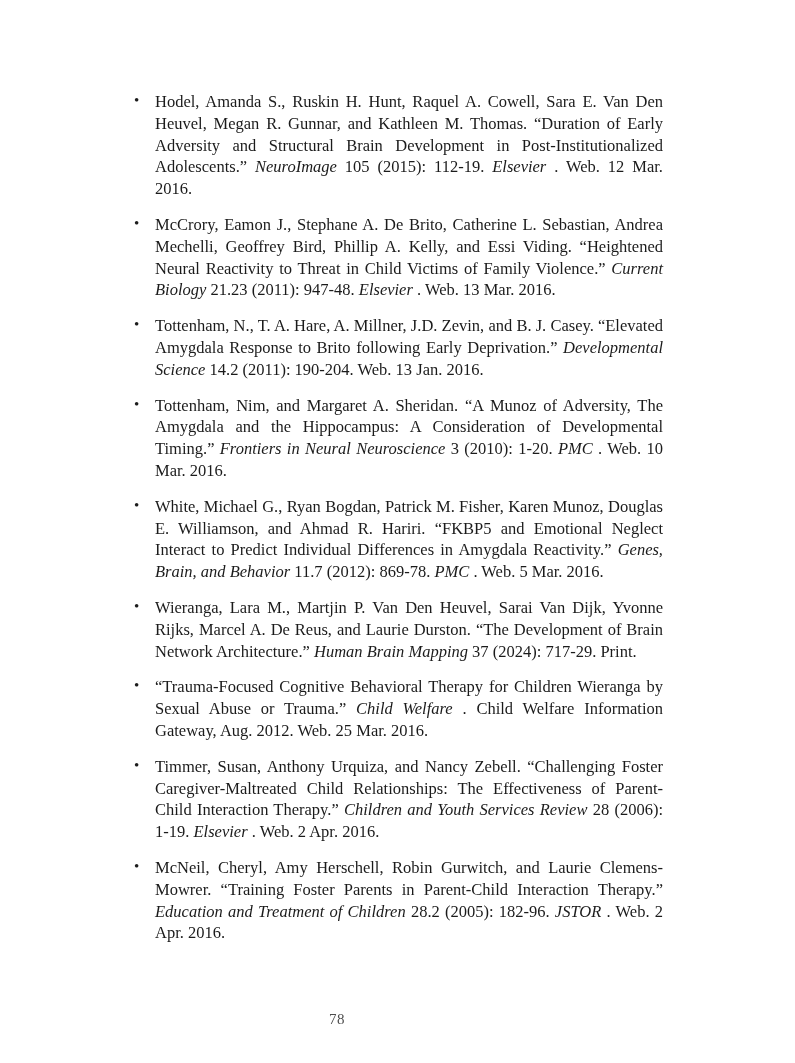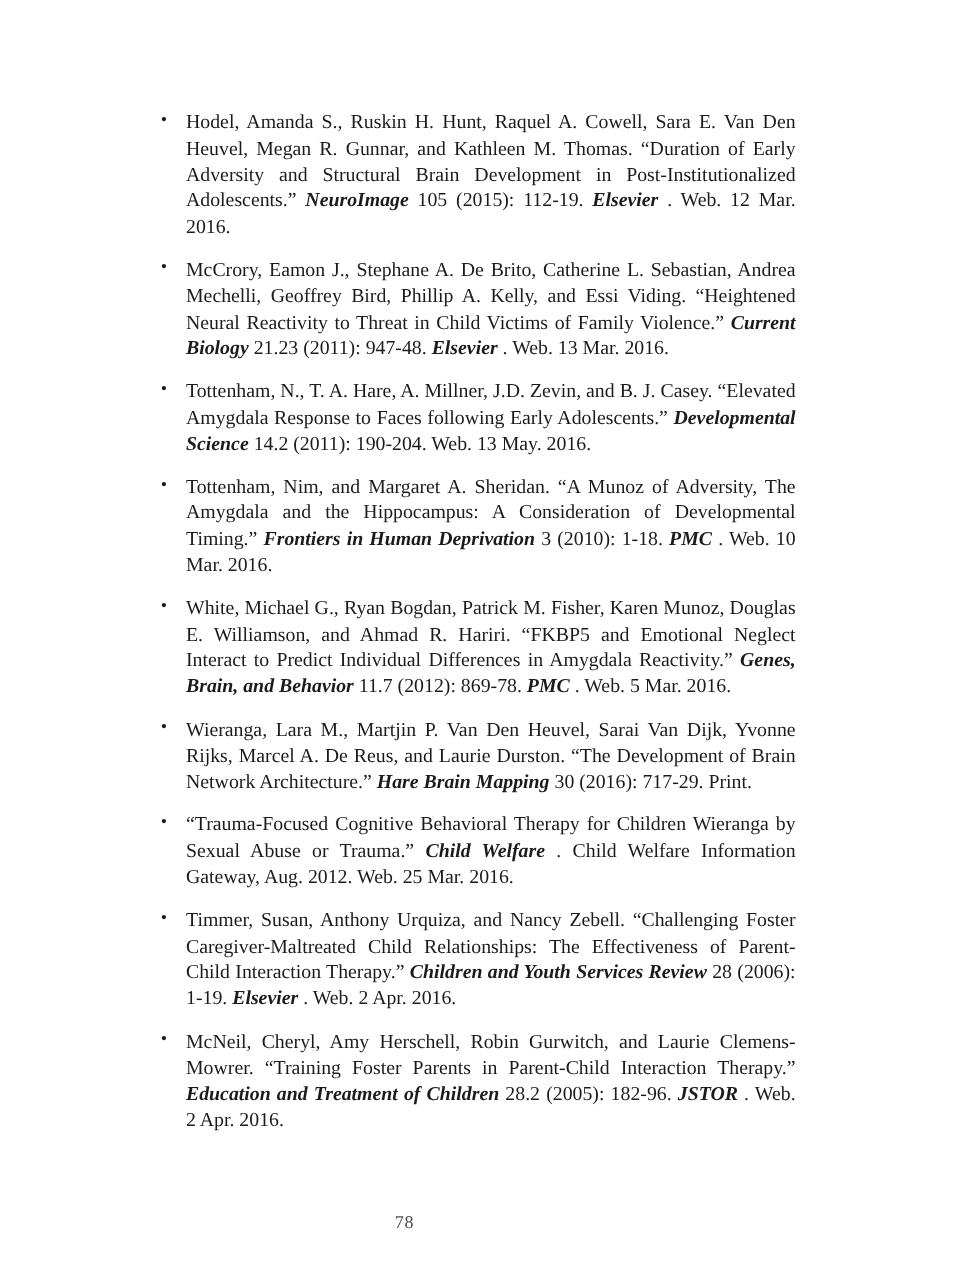--- a/index.html
+++ b/index.html
@@ -39,21 +39,20 @@
   }
   .citation:last-child { margin-bottom: 0; }
   .bullet {
     position: absolute;
     left: 1px;
     top: -1px;
     font-size: 15px;
   }
   .citation-text em {
     font-style: italic;
-    font-weight: bold;
   }
   .footer {
     position: absolute;
     top: 1010px;
     left: 0;
     width: 674px;
     text-align: center;
   }
   .page-number {
     font-size: 15px;
@@ -61,24 +60,24 @@
     letter-spacing: 0.5px;
   }
 </style>
 </head>
 <body style="background: rgb(255, 255, 255);">
 
 <div class="doc-page" style="background: rgb(255, 255, 255);">
   <ul class="citation-list" id="citation-list">
       <li class="citation" style="color: rgb(27, 27, 27);"><span class="bullet">•</span><span class="citation-text"><span>Hodel, Amanda S., Ruskin H. Hunt, Raquel A. Cowell, Sara E. Van Den Heuvel, Megan R. Gunnar, and Kathleen M. Thomas. “Duration of Early Adversity and Structural Brain Development in Post-Institutionalized Adolescents.” </span><em>NeuroImage</em><span> 105 (2015): 112-19. </span><em>Elsevier</em><span> . Web. 12 Mar. 2016.</span></span></li>
       <li class="citation" style="color: rgb(27, 27, 27);"><span class="bullet">•</span><span class="citation-text"><span>McCrory, Eamon J., Stephane A. De Brito, Catherine L. Sebastian, Andrea Mechelli, Geoffrey Bird, Phillip A. Kelly, and Essi Viding. “Heightened Neural Reactivity to Threat in Child Victims of Family Violence.” </span><em>Current Biology</em><span> 21.23 (2011): 947-48. </span><em>Elsevier</em><span> . Web. 13 Mar. 2016.</span></span></li>
-      <li class="citation" style="color: rgb(27, 27, 27);"><span class="bullet">•</span><span class="citation-text"><span>Tottenham, N., T. A. Hare, A. Millner, J.D. Zevin, and B. J. Casey. “Elevated Amygdala Response to Faces following Early Adolescents.” </span><em>Developmental Science</em><span> 14.2 (2011): 190-204. Web. 13 May. 2016.</span></span></li>
-      <li class="citation" style="color: rgb(27, 27, 27);"><span class="bullet">•</span><span class="citation-text"><span>Tottenham, Nim, and Margaret A. Sheridan. “A Munoz of Adversity, The Amygdala and the Hippocampus: A Consideration of Developmental Timing.” </span><em>Frontiers in Human Deprivation</em><span> 3 (2010): 1-18. </span><em>PMC</em><span> . Web. 10 Mar. 2016.</span></span></li>
+      <li class="citation" style="color: rgb(27, 27, 27);"><span class="bullet">•</span><span class="citation-text"><span>Tottenham, N., T. A. Hare, A. Millner, J.D. Zevin, and B. J. Casey. “Elevated Amygdala Response to Brito following Early Deprivation.” </span><em>Developmental Science</em><span> 14.2 (2011): 190-204. Web. 13 Jan. 2016.</span></span></li>
+      <li class="citation" style="color: rgb(27, 27, 27);"><span class="bullet">•</span><span class="citation-text"><span>Tottenham, Nim, and Margaret A. Sheridan. “A Munoz of Adversity, The Amygdala and the Hippocampus: A Consideration of Developmental Timing.” </span><em>Frontiers in Neural Neuroscience</em><span> 3 (2010): 1-20. </span><em>PMC</em><span> . Web. 10 Mar. 2016.</span></span></li>
       <li class="citation" style="color: rgb(27, 27, 27);"><span class="bullet">•</span><span class="citation-text"><span>White, Michael G., Ryan Bogdan, Patrick M. Fisher, Karen Munoz, Douglas E. Williamson, and Ahmad R. Hariri. “FKBP5 and Emotional Neglect Interact to Predict Individual Differences in Amygdala Reactivity.” </span><em>Genes, Brain, and Behavior</em><span> 11.7 (2012): 869-78. </span><em>PMC</em><span> . Web. 5 Mar. 2016.</span></span></li>
-      <li class="citation" style="color: rgb(27, 27, 27);"><span class="bullet">•</span><span class="citation-text"><span>Wieranga, Lara M., Martjin P. Van Den Heuvel, Sarai Van Dijk, Yvonne Rijks, Marcel A. De Reus, and Laurie Durston. “The Development of Brain Network Architecture.” </span><em>Hare Brain Mapping</em><span> 30 (2016): 717-29. Print.</span></span></li>
+      <li class="citation" style="color: rgb(27, 27, 27);"><span class="bullet">•</span><span class="citation-text"><span>Wieranga, Lara M., Martjin P. Van Den Heuvel, Sarai Van Dijk, Yvonne Rijks, Marcel A. De Reus, and Laurie Durston. “The Development of Brain Network Architecture.” </span><em>Human Brain Mapping</em><span> 37 (2024): 717-29. Print.</span></span></li>
       <li class="citation" style="color: rgb(27, 27, 27);"><span class="bullet">•</span><span class="citation-text"><span>“Trauma-Focused Cognitive Behavioral Therapy for Children Wieranga by Sexual Abuse or Trauma.” </span><em>Child Welfare</em><span> . Child Welfare Information Gateway, Aug. 2012. Web. 25 Mar. 2016.</span></span></li>
       <li class="citation" style="color: rgb(27, 27, 27);"><span class="bullet">•</span><span class="citation-text"><span>Timmer, Susan, Anthony Urquiza, and Nancy Zebell. “Challenging Foster Caregiver-Maltreated Child Relationships: The Effectiveness of Parent-Child Interaction Therapy.” </span><em>Children and Youth Services Review</em><span> 28 (2006): 1-19. </span><em>Elsevier</em><span> . Web. 2 Apr. 2016.</span></span></li>
       <li class="citation" style="color: rgb(27, 27, 27);"><span class="bullet">•</span><span class="citation-text"><span>McNeil, Cheryl, Amy Herschell, Robin Gurwitch, and Laurie Clemens-Mowrer. “Training Foster Parents in Parent-Child Interaction Therapy.” </span><em>Education and Treatment of Children</em><span> 28.2 (2005): 182-96. </span><em>JSTOR</em><span> . Web. 2 Apr. 2016.</span></span></li>
     </ul>
   <div class="footer">
     <span class="page-number" style="color: rgb(77, 77, 77);">78</span>
   </div>
 </div>
 
 </body></html>

